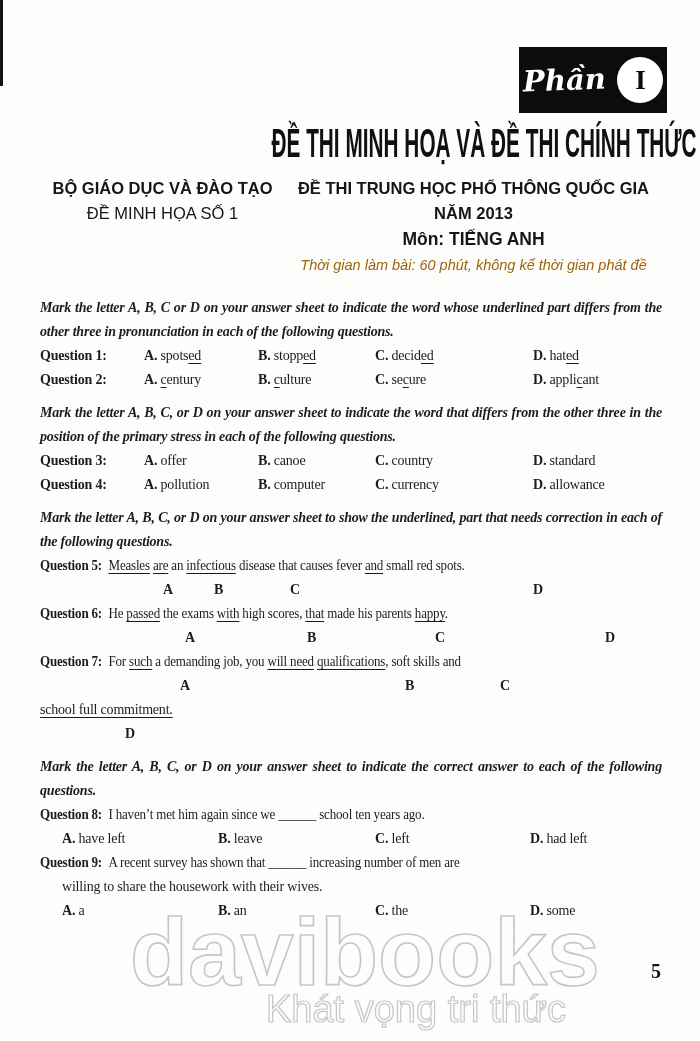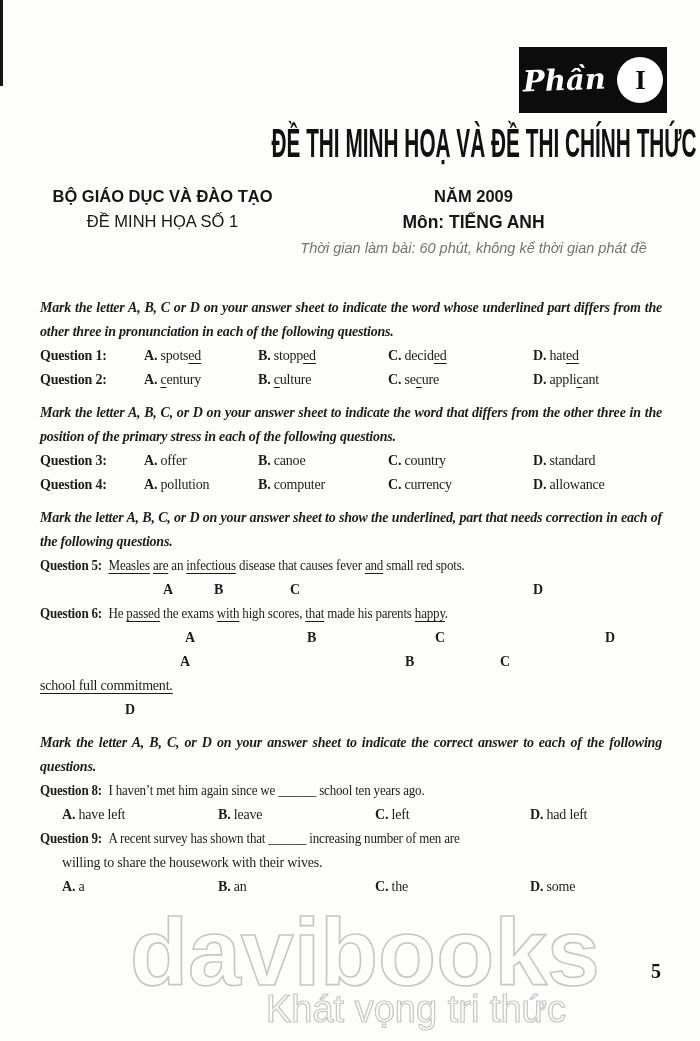--- a/index.html
+++ b/index.html
@@ -15,40 +15,40 @@
   .badge-circle{width:46px;height:46px;border-radius:50%;background:#fff;
                 display:flex;align-items:center;justify-content:center;}
   .badge-numeral{font-family:"Liberation Serif",serif;font-weight:bold;font-size:27px;color:#0c0c0c;}
 
   
   .title{position:absolute;left:0;top:119px;width:700px;text-align:center;white-space:nowrap;}
   .title-inner{display:inline-block;font-family:"Liberation Sans",sans-serif;font-weight:700;
                font-size:40px;line-height:48px;color:#101010;transform:scaleX(.52);transform-origin:center;}
 
   
-  .hdr{position:absolute;left:40px;top:184px;width:622px;display:flex;
+  .hdr{position:absolute;left:40px;top:176px;width:622px;display:flex;
        font-family:"Liberation Sans",sans-serif;color:#161616;}
   .hdr-left{width:245px;text-align:center;}
   .hdr-right{flex:1;text-align:center;}
   .h-b{font-weight:700;font-size:16.5px;line-height:25px;}
   .h-n{font-weight:400;font-size:16.5px;line-height:25px;text-align:center;}
   .h-sub{font-weight:700;font-size:17.5px;line-height:27px;}
-  .h-time{font-style:italic;font-size:14.5px;line-height:24px;color:#737373;}
+  .h-time{font-style:italic;font-size:14.5px;line-height:24px;color:#a16207;}
 
   
   .content{position:absolute;left:40px;top:296px;width:622px;
            font-size:14px;line-height:24px;letter-spacing:-0.2px;}
   .instr{margin:0;font-weight:700;font-style:italic;text-align:justify;}
   .instr.gap{margin-top:9px;}
   .row{position:relative;height:24px;}
   .qlabel{font-weight:700;margin-right:7px;}
   .fit{display:inline-block;white-space:nowrap;transform:scaleX(.93);transform-origin:left center;}
   .opt{position:absolute;top:0;white-space:nowrap;}
   .opt b{font-weight:700;}
-  .oa{left:104px}.ob{left:218px}.oc{left:348px}.od{left:493px}
+  .oa{left:104px}.ob{left:218px}.oc{left:335px}.od{left:493px}
   .o2a{left:22px}.o2b{left:178px}.o2c{left:335px}.o2d{left:490px}
   .indent{padding-left:22px;}
   .u{text-decoration:underline;text-underline-offset:2.5px;}
   .mk{position:absolute;top:0;font-weight:700;}
   .q5a{left:123px}.q5b{left:174px}.q5c{left:250px}.q5d{left:493px}
   .q6a{left:145px}.q6b{left:267px}.q6c{left:395px}.q6d{left:565px}
   .q7a{left:140px}.q7b{left:365px}.q7c{left:460px}
   .q7d{left:85px}
 
   
@@ -74,21 +74,22 @@
   <div class="title">
     <span class="title-inner">ĐỀ THI MINH HOẠ VÀ ĐỀ THI CHÍNH THỨC NĂM 2017, 2018</span>
   </div>
 
   <div class="hdr">
     <div class="hdr-left">
       <div class="h-b">BỘ GIÁO DỤC VÀ ĐÀO TẠO</div>
       <div class="h-n">ĐỀ MINH HỌA SỐ 1</div>
     </div>
     <div class="hdr-right">
-      <div class="h-b">NĂM 2009</div>
+      <div class="h-b">ĐỀ THI TRUNG HỌC PHỔ THÔNG QUỐC GIA</div>
+      <div class="h-b">NĂM 2013</div>
       <div class="h-sub">Môn: TIẾNG ANH</div>
       <div class="h-time">Thời gian làm bài: 60 phút, không kể thời gian phát đề</div>
     </div>
   </div>
 
   <div class="content">
 
     <p class="instr">Mark the letter A, B, C or D on your answer sheet to indicate the word whose underlined part differs from the other three in pronunciation in each of the following questions.</p>
 
     <div class="row">
@@ -143,20 +144,25 @@
       </span>
     </div>
     <div class="row">
       <b class="mk q6a">A</b>
       <b class="mk q6b">B</b>
       <b class="mk q6c">C</b>
       <b class="mk q6d">D</b>
     </div>
 
     <div class="row">
+      <span class="fit">
+        <b class="qlabel">Question 7:</b><span><span>For </span><span class="u">such</span><span> a demanding job, you </span><span class="u">will need</span><span> </span><span class="u">qualifications</span><span>, soft skills and</span></span>
+      </span>
+    </div>
+    <div class="row">
       <b class="mk q7a">A</b>
       <b class="mk q7b">B</b>
       <b class="mk q7c">C</b>
     </div>
     <div class="row">
       <span><span class="u">school full commitment.</span></span>
     </div>
     <div class="row">
       <b class="mk q7d">D</b>
     </div>

